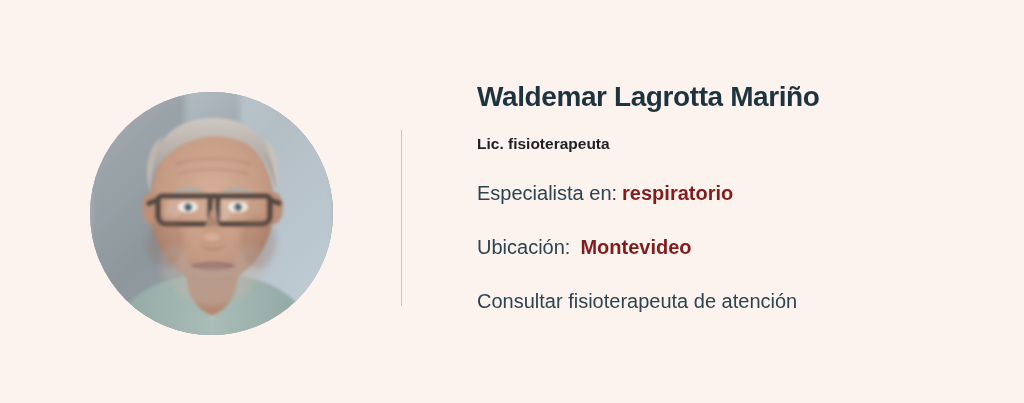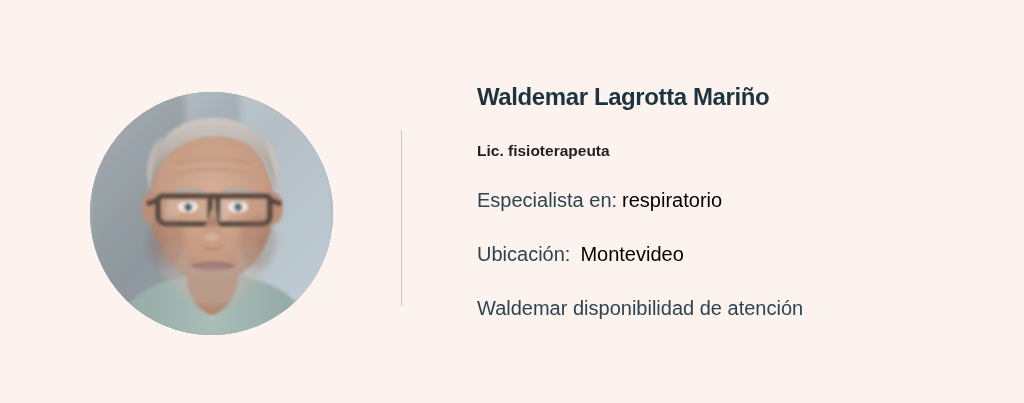--- a/index.html
+++ b/index.html
@@ -46,26 +46,26 @@
 
   
   #info {
     position: absolute;
     left: 477px;
     top: 76px;
     width: 540px;
   }
 
   .name {
-    font-size: 24px;
+    font-size: 28px;
     font-weight: 700;
     letter-spacing: -0.4px;
     color: #1d3440;
     line-height: 42px;
-    margin: 0 0 23px 0;
+    margin: 0 0 16px 0;
     white-space: nowrap;
   }
 
   .credential {
     font-size: 15.5px;
     font-weight: 700;
     color: #1f1f24;
     line-height: 20px;
     margin: 0 0 26px 0;
   }
@@ -74,22 +74,22 @@
     font-size: 20px;
     font-weight: 400;
     color: #2b4450;
     line-height: 26px;
     margin: 0 0 28px 0;
     white-space: nowrap;
   }
   .detail:last-child { margin-bottom: 0; }
 
   .detail .em {
-    font-weight: 400;
-    color: #000000;
+    font-weight: 700;
+    color: #7f1d1d;
   }
   .gap { display: inline-block; width: 5px; }
 </style>
 </head>
 <body>
 
 <div id="card">
 
   <div id="avatar">
     <svg viewBox="0 0 243 243" xmlns="http://www.w3.org/2000/svg">
@@ -210,16 +210,16 @@
     <p class="credential">Lic. fisioterapeuta</p>
 
     <p class="detail">
       <span>Especialista en:</span><span class="gap"></span><span class="em">respiratorio</span>
     </p>
 
     <p class="detail">
       <span>Ubicación:</span><span class="gap"></span><span class="gap"></span><span class="em">Montevideo</span>
     </p>
 
-    <p class="detail">Waldemar disponibilidad de atención</p>
+    <p class="detail">Consultar fisioterapeuta de atención</p>
 
   </div>
 </div>
 
 </body></html>

